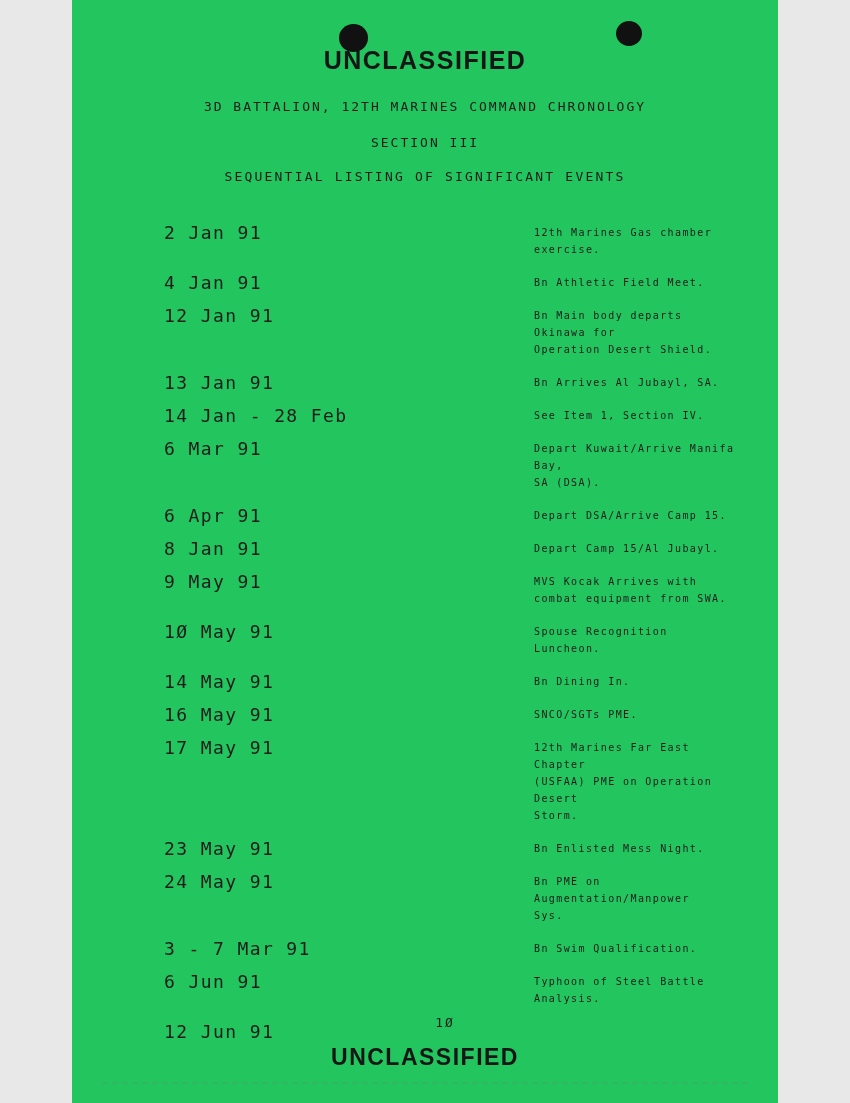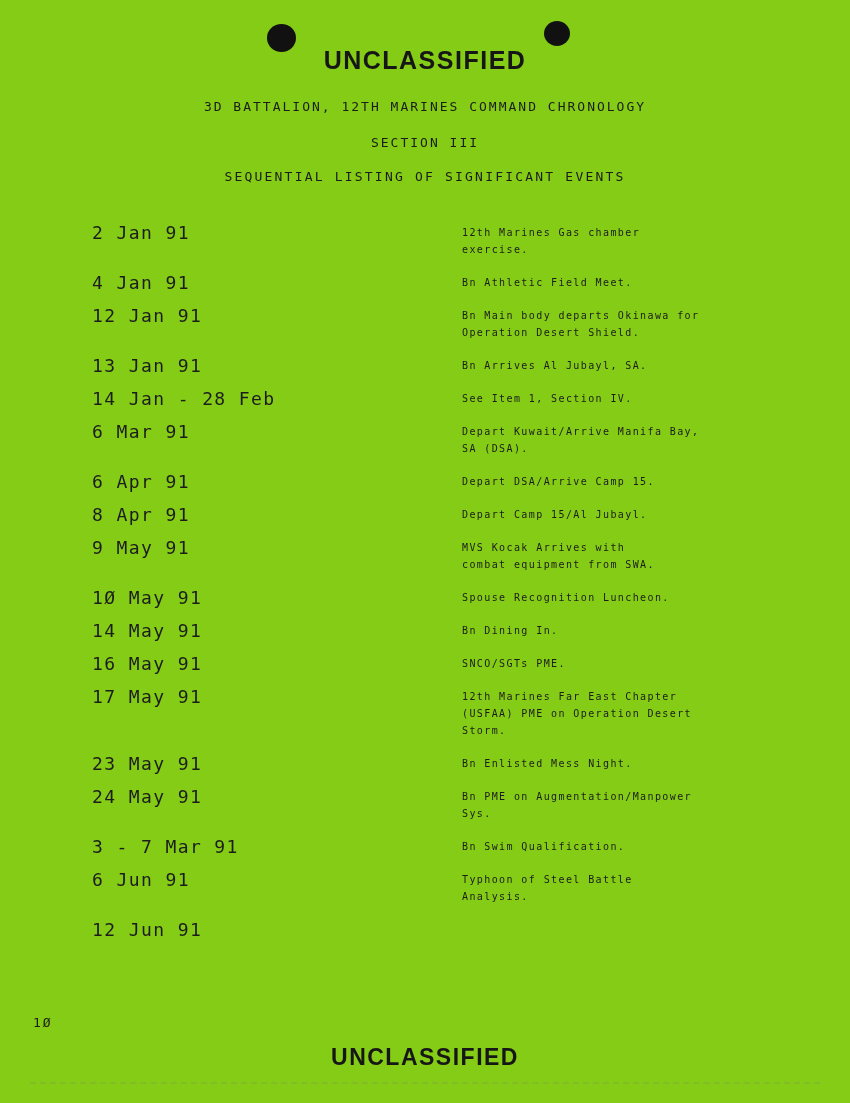--- a/index.html
+++ b/index.html
@@ -2,24 +2,24 @@
 <html><head>
 <meta charset="utf-8">
 <style>
   html, body {
     margin: 0;
     padding: 0;
     background: #e8e8e8;
   }
   .page {
     position: relative;
-    width: 850px;
+    width: 706px;
     height: 1103px;
     margin: 0 auto;
-    background: #84cc16;
+    background: #22c55e;
     color: #1c1c1c;
     overflow: hidden;
     font-family: "DejaVu Sans Mono", "Liberation Mono", monospace;
   }
   .hole {
     position: absolute;
     background: #111;
     border-radius: 50%;
   }
   .hole-left  { left: 267px; top: 24px; width: 29px; height: 28px; }
@@ -78,24 +78,24 @@
     flex: 1 1 auto;
     max-width: 330px;
     font-size: 10px;
     letter-spacing: 1.4px;
     line-height: 17px;
     white-space: pre-line;
   }
 
   .page-number {
     position: absolute;
-    left: 1px;
+    left: 8px;
     right: 0;
     bottom: 73px;
-    text-align: left;
+    text-align: center;
     font-size: 13px;
     letter-spacing: 2px;
     padding-left: 32px;
   }
   .classification.bottom {
     position: absolute;
     left: 0;
     right: 0;
     bottom: 32px;
     font-size: 23px;
@@ -158,21 +158,21 @@
     <div class="event-desc">Depart Kuwait/Arrive Manifa Bay,
 SA (DSA).</div>
   </div>
 
   <div class="event-row">
     <div class="event-date">6 Apr 91</div>
     <div class="event-desc">Depart DSA/Arrive Camp 15.</div>
   </div>
 
   <div class="event-row">
-    <div class="event-date">8 Apr 91</div>
+    <div class="event-date">8 Jan 91</div>
     <div class="event-desc">Depart Camp 15/Al Jubayl.</div>
   </div>
 
 
   <div class="event-row">
     <div class="event-date">9 May 91</div>
     <div class="event-desc">MVS Kocak Arrives with
 combat equipment from SWA.</div>
   </div>
 

